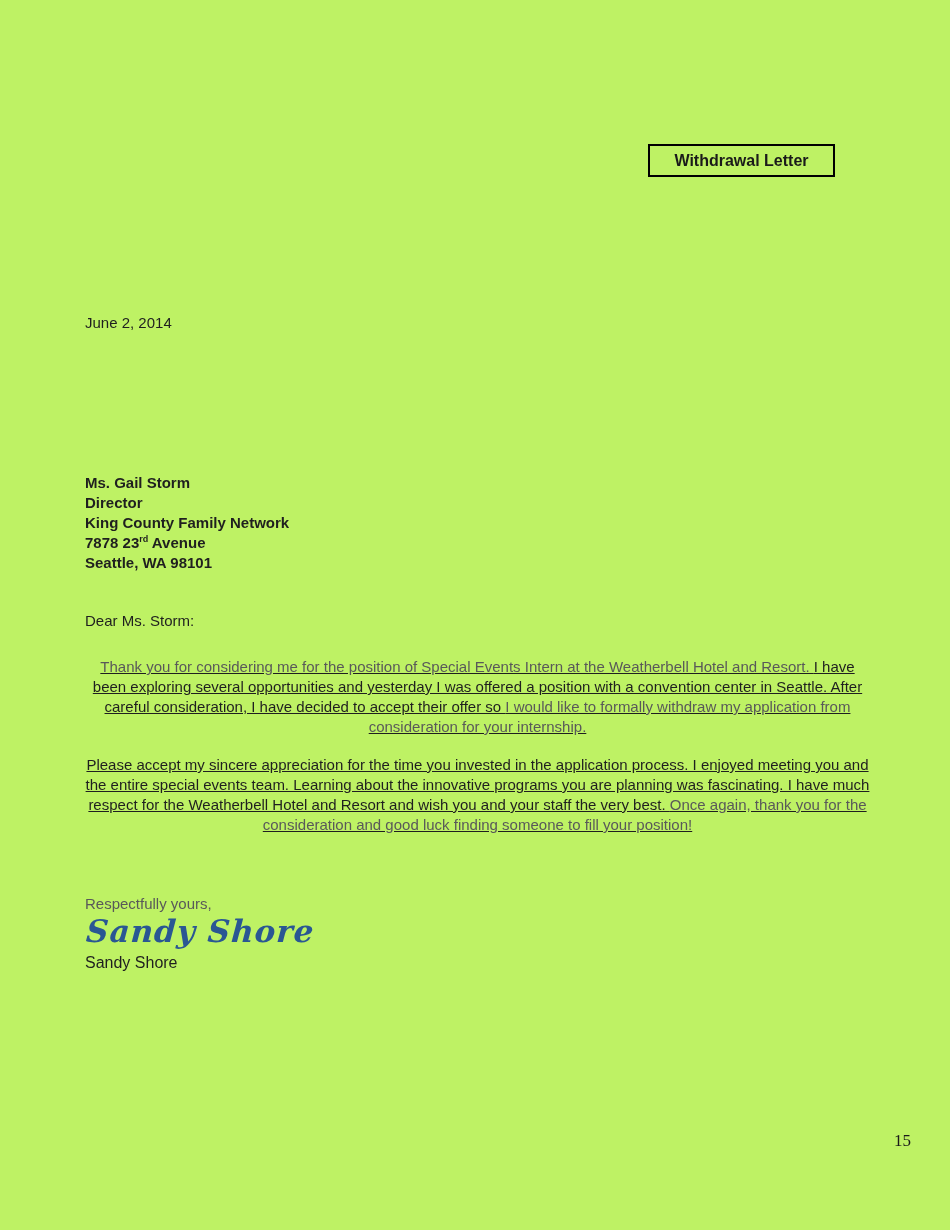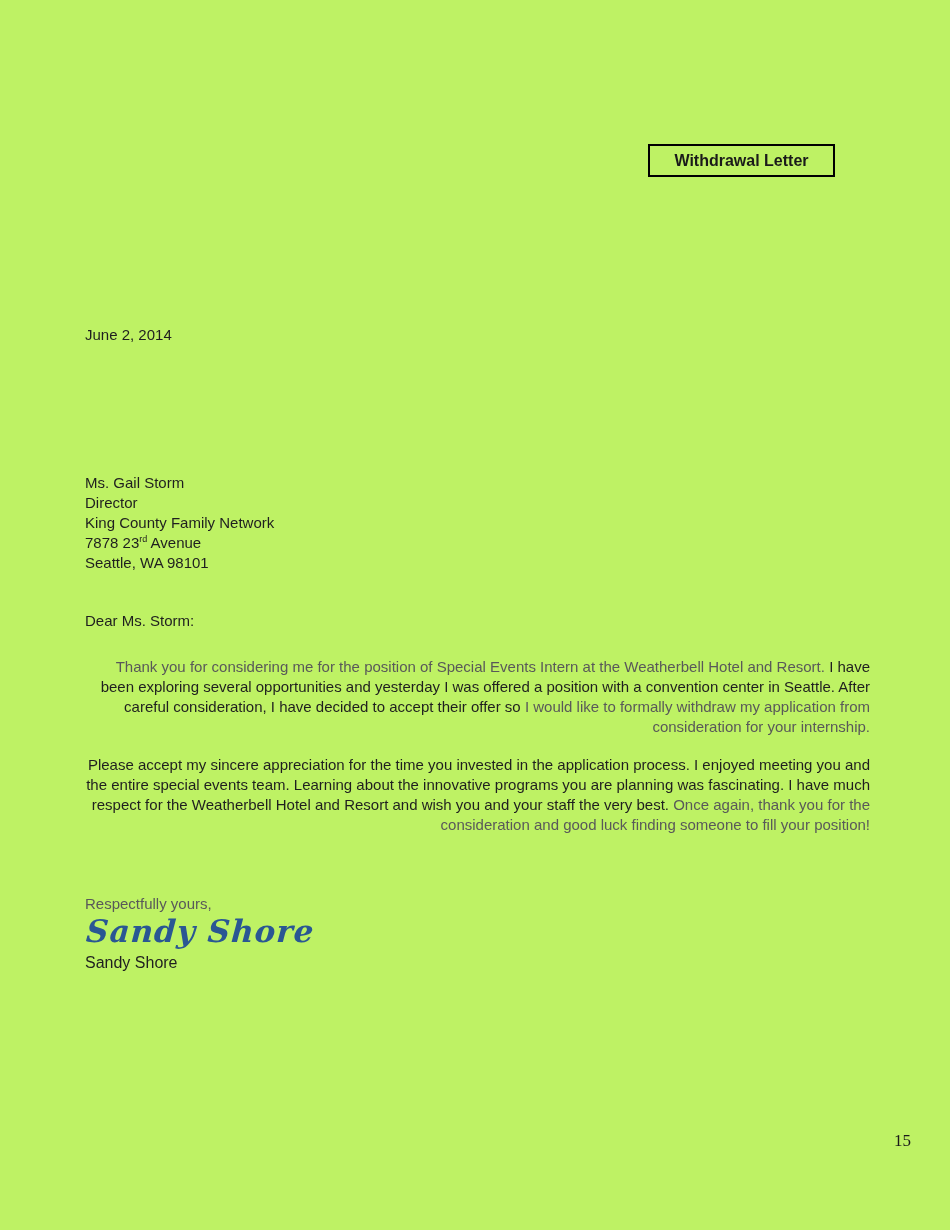--- a/index.html
+++ b/index.html
@@ -30,43 +30,44 @@
   }
 
   .txt {
     position: absolute;
     left: 85px;
     font-size: 15px;
     line-height: 20px;
     color: #1f1f1f;
   }
 
-  .date-line { top: 325px; }
+  .date-line { top: 313px; }
 
   .sender-block { top: 356px; }
   .sender-block .line { display: block; }
   a.email-link {
     color: #0000ee;
     text-decoration: underline;
     cursor: pointer;
   }
 
-  .recipient-block { top: 473px; }
+  .recipient-block { top: 473px; font-weight: bold; }
   .recipient-block .line { display: block; }
   sup.ordinal {
     font-size: 9px;
     vertical-align: super;
     line-height: 0;
   }
 
   .salutation { top: 611px; }
 
   .para {
     width: 785px;
-    text-align: right;
+    text-align: center;
+    text-decoration: underline;
   }
   .para1 { top: 657px; }
   .para2 { top: 755px; }
 
   .gray { color: #595959; }
   .black { color: #1f1f1f; }
 
   .closing { top: 894px; color: #595959; }
 
   .signature-script {

